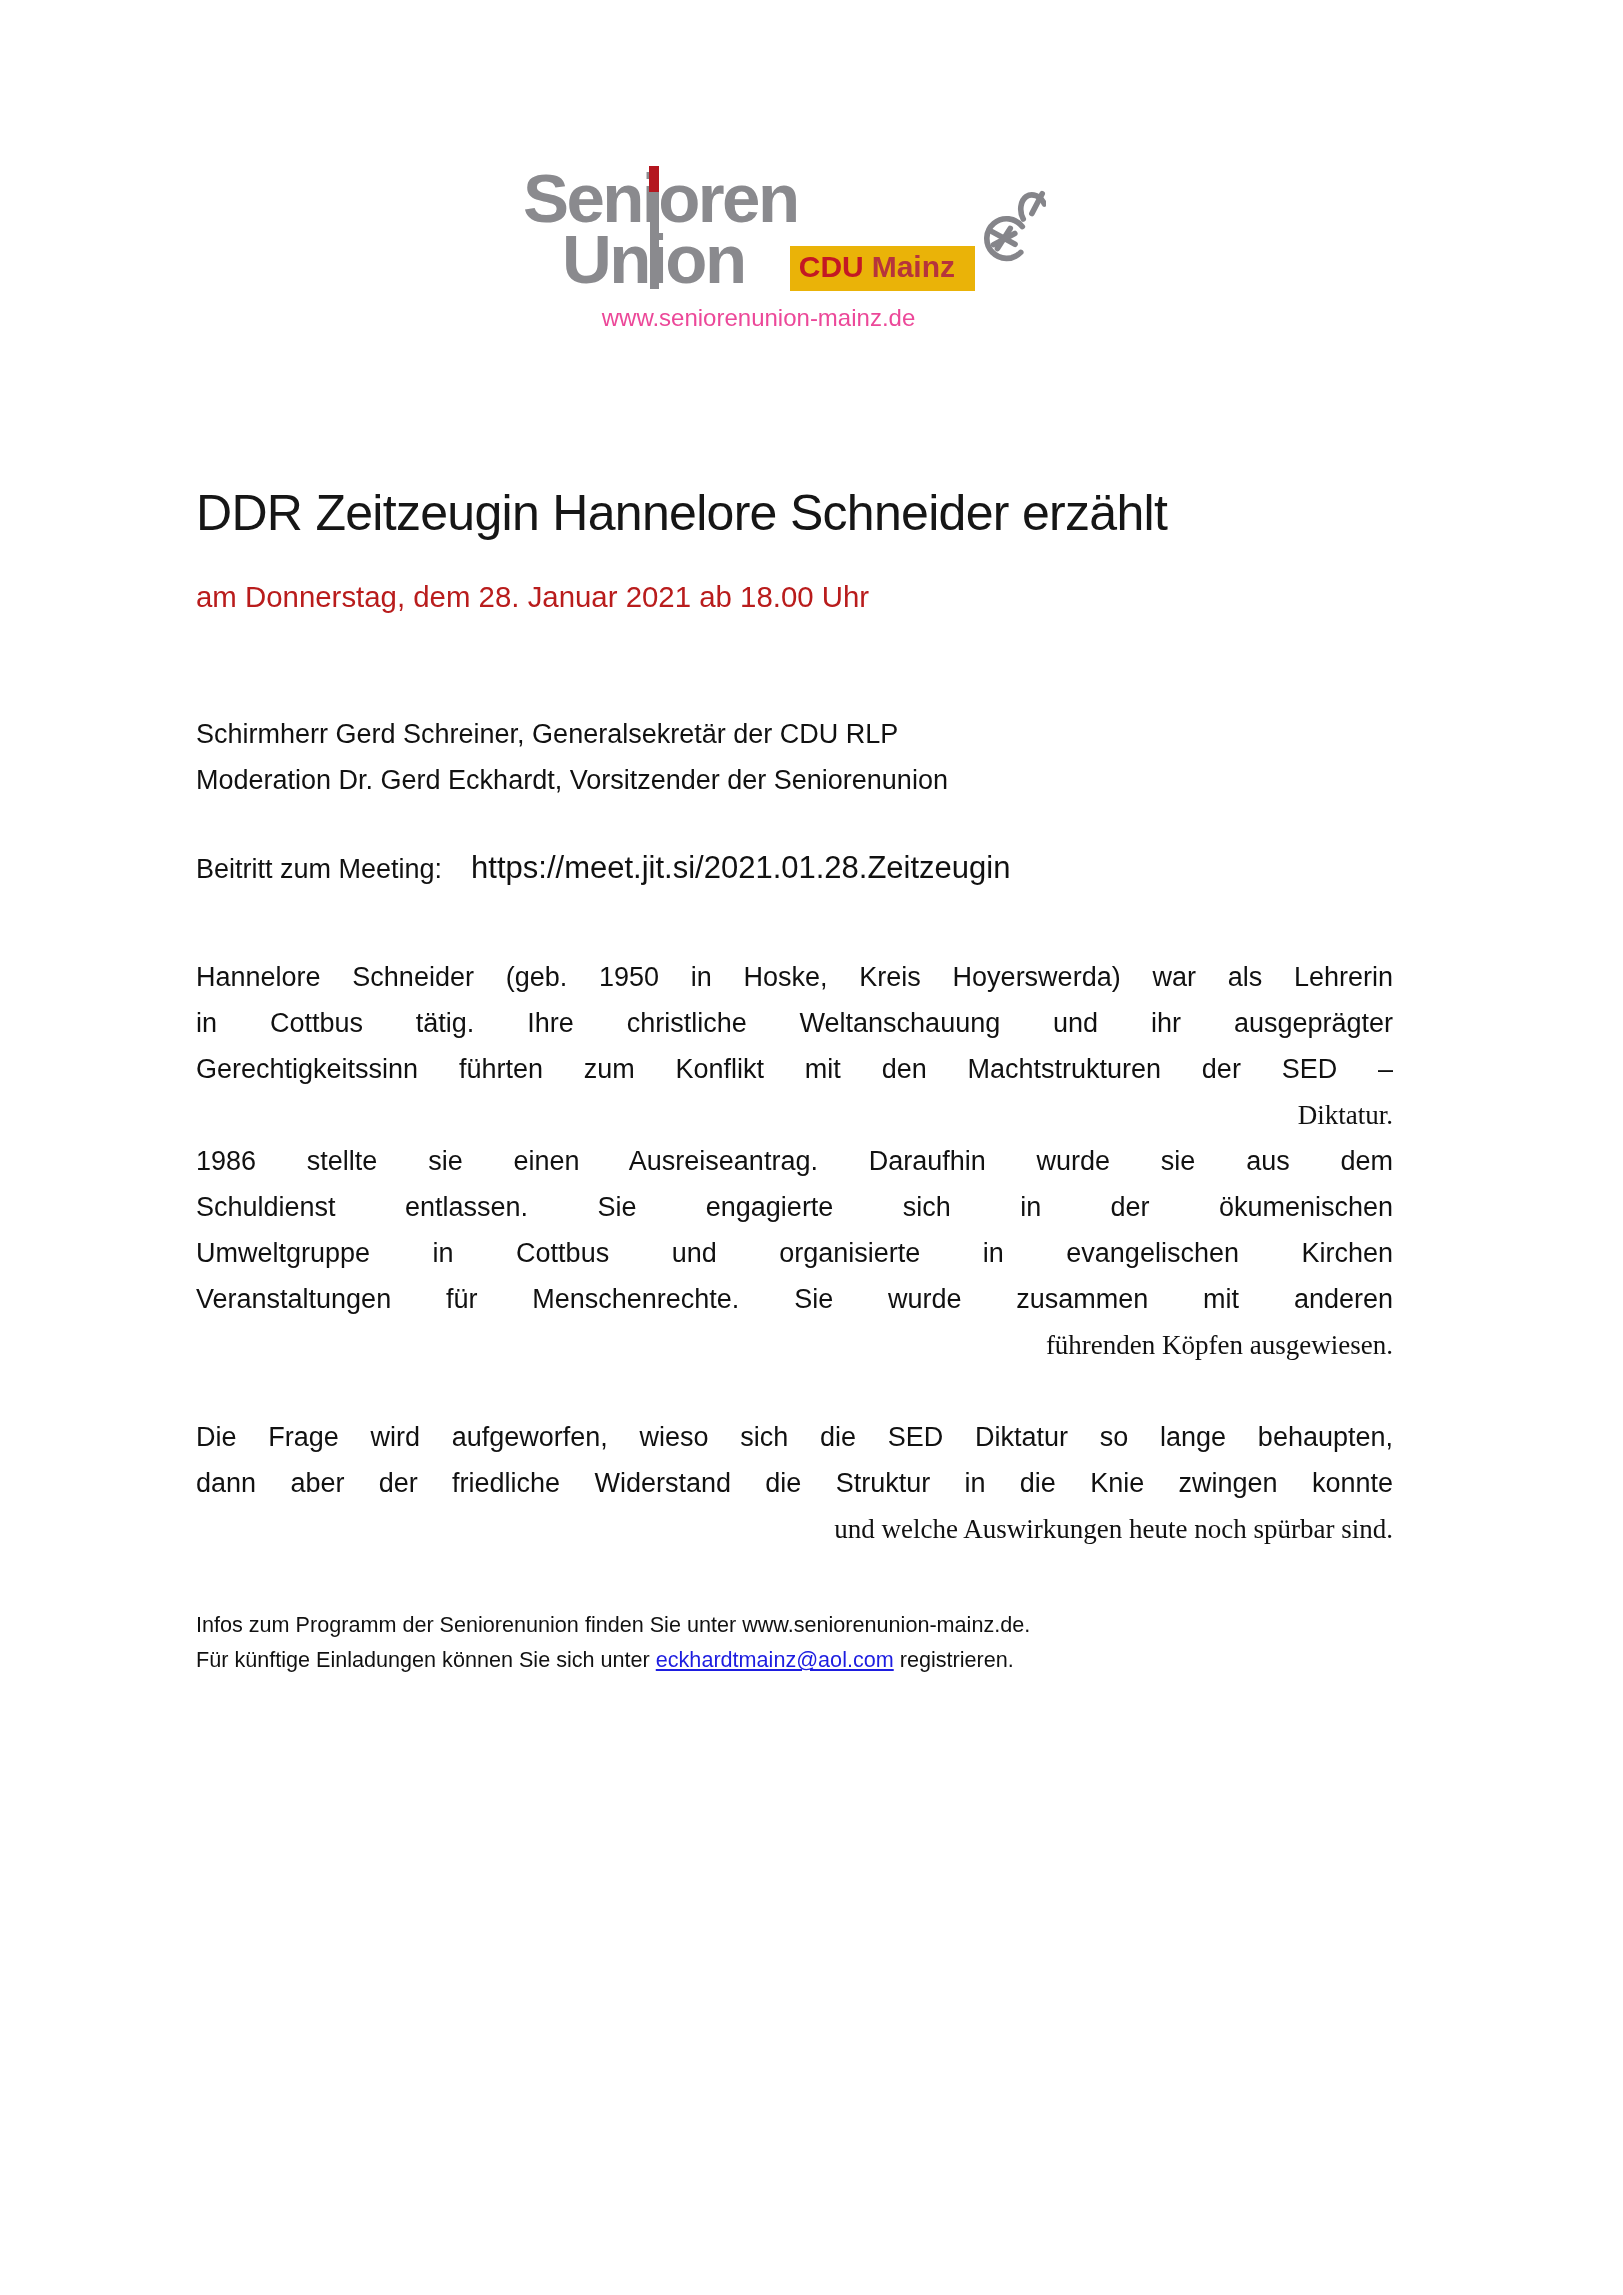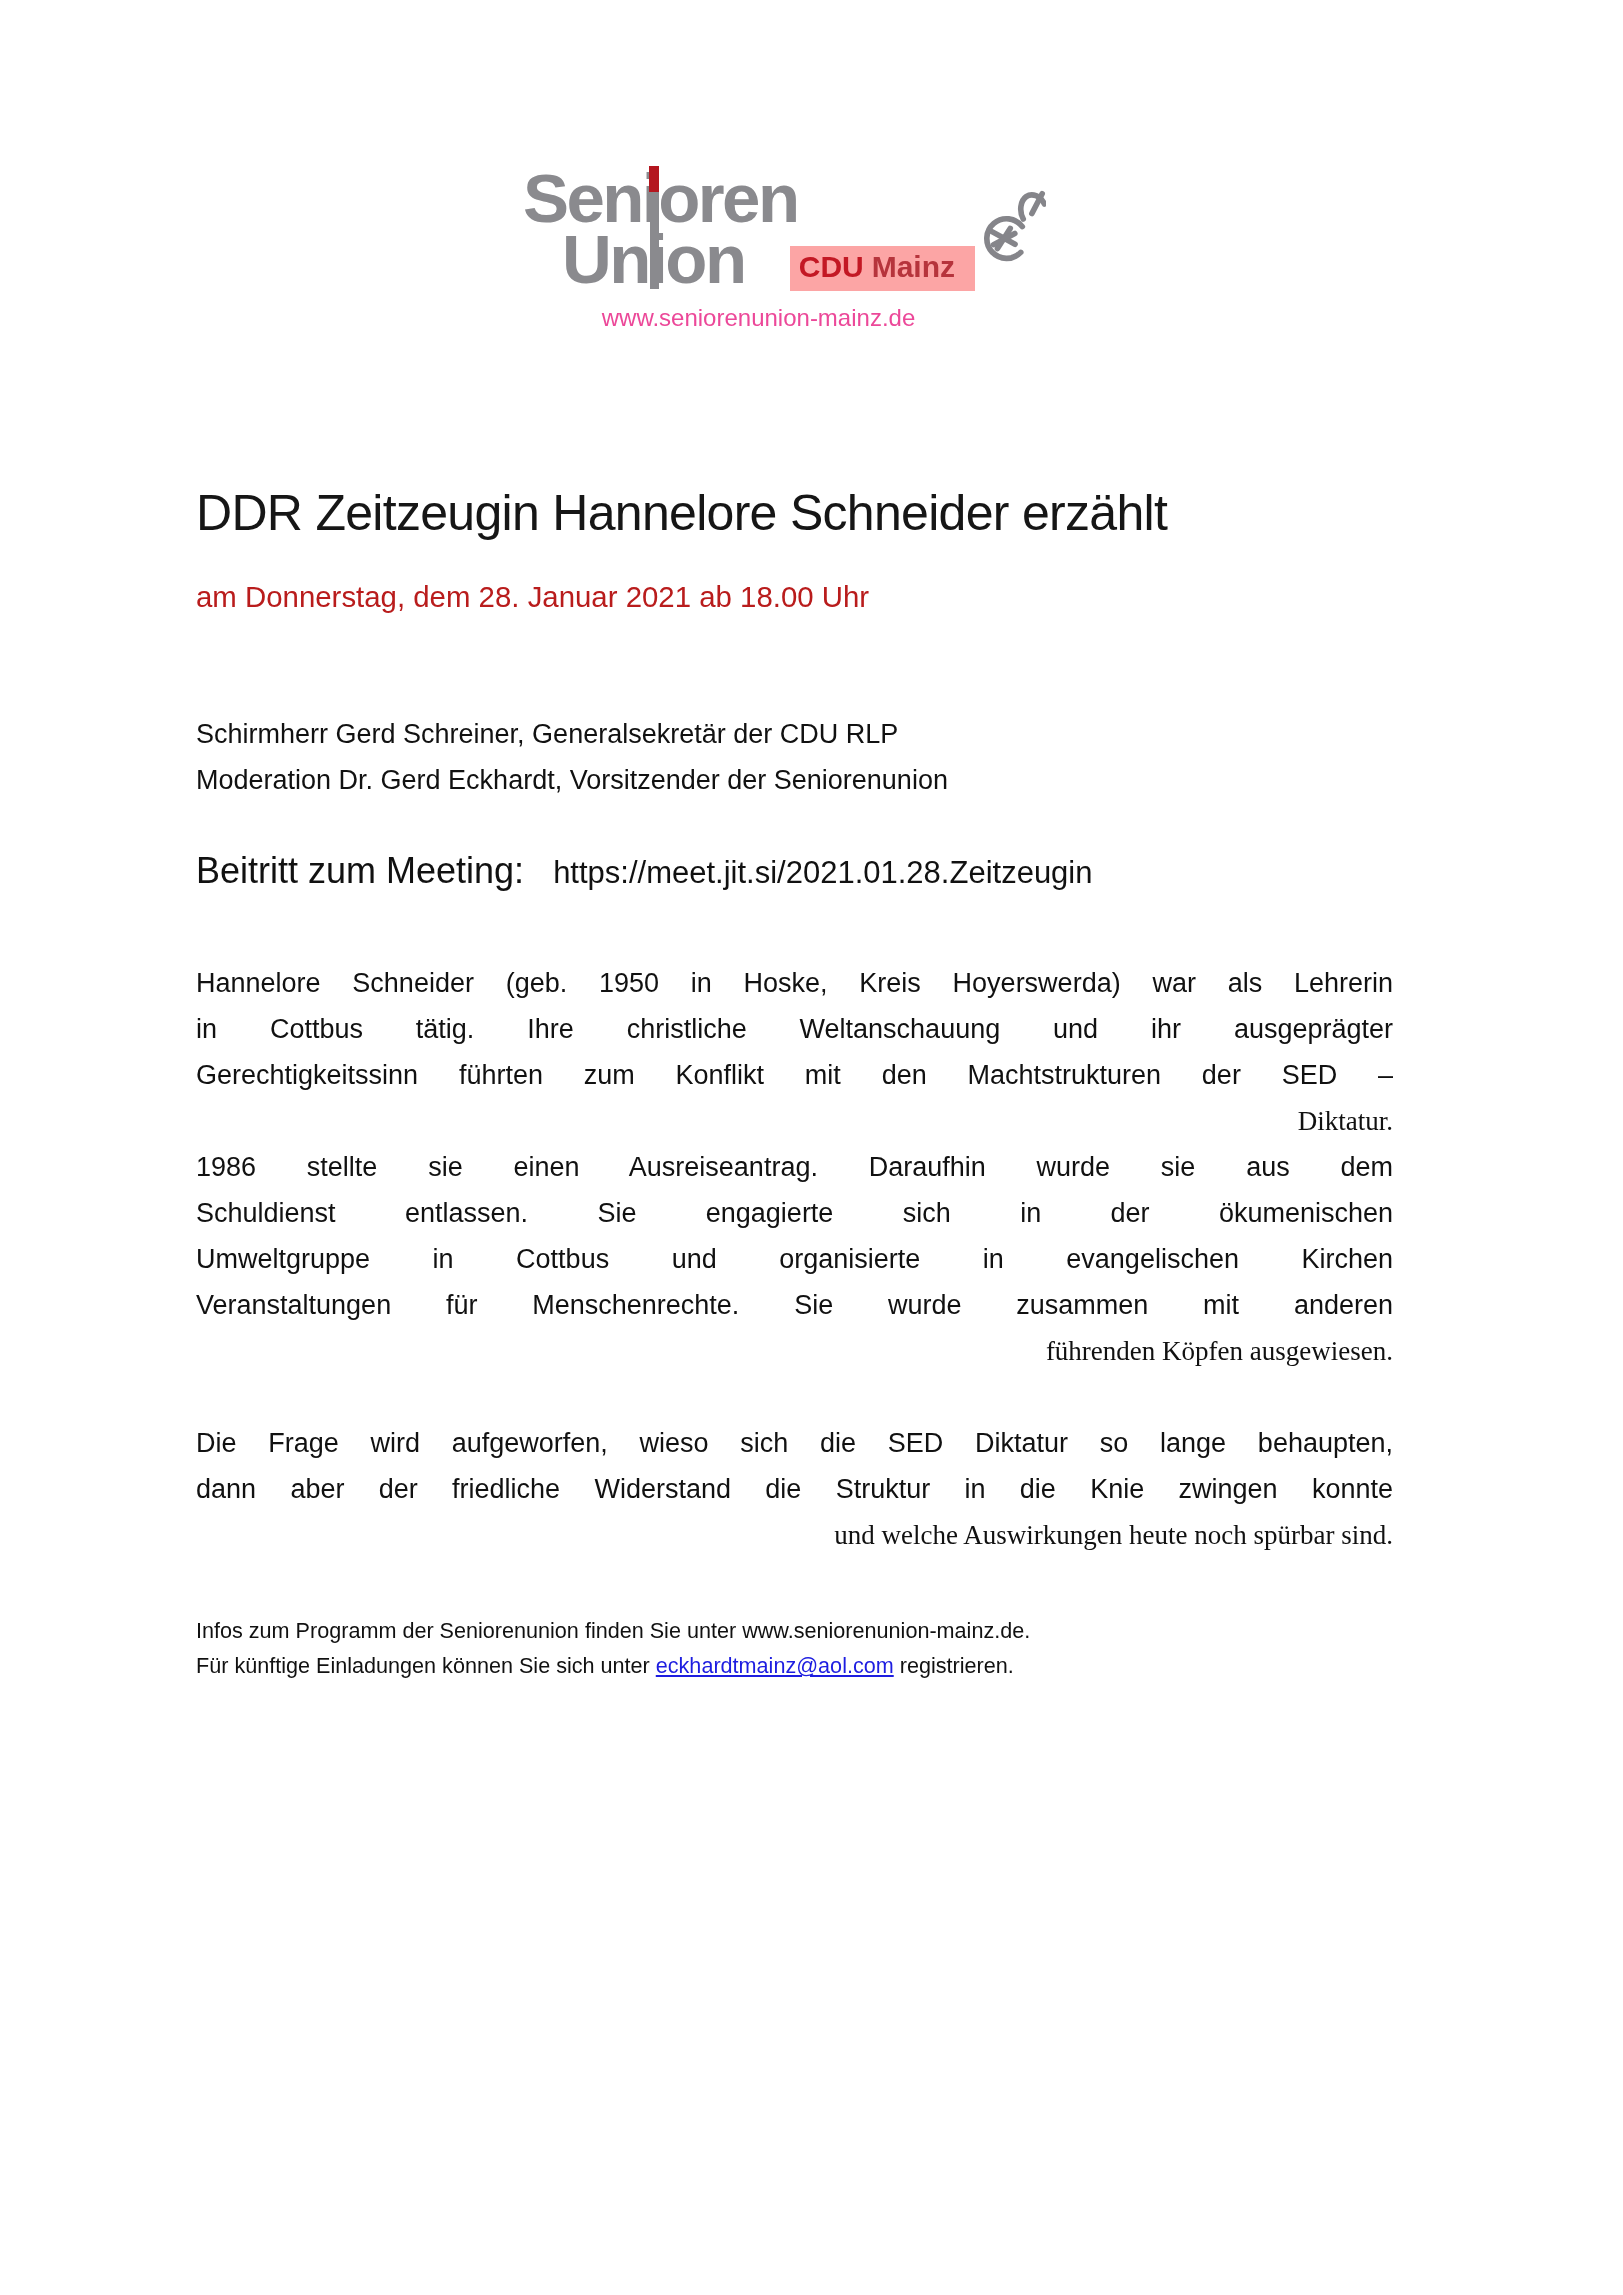--- a/index.html
+++ b/index.html
@@ -31,21 +31,21 @@
     width:8.5px; height:98px;
     background:#8a8a8e;
   }
   .logo-cap {
     position:absolute; left:126px; top:-2.6px;
     width:9.8px; height:26px;
     background:#b4161f;
   }
   .cdu-box {
     align-self:flex-end;
-    background:#fca5a5;
+    background:#eab308;
     padding:3.9px 19.6px 6.5px 9.2px;
     margin-left:-7.9px; margin-bottom:2.6px;
     font-size:30px; font-weight:bold;
     white-space:nowrap;
     letter-spacing:0;
   }
   .cdu-red   { color:#c31824; }
   .mainz-red { color:#b6343c; margin-left:7.9px; }
   .logo-mark { margin-left:7.9px; margin-top:-3.9px; }
   .website {
@@ -66,21 +66,21 @@
     white-space:nowrap;
   }
   .subtitle {
     margin-top:38px;
     font-size:29.4px;
     font-weight:normal;
     color:#b91c1c;
   }
   .organizers { margin-top:97px; font-size:27px; line-height:1.72; }
   .meeting { margin-top:47px; white-space:nowrap; }
-  .meeting-label { font-size:36px; }
+  .meeting-label { font-size:27px; }
   .meeting-url   { font-size:31px; margin-left:29px; }
 
   .bodytext { font-size:27px; }
   .bodytext .jline { text-align:justify; text-align-last:justify; line-height:46px; }
   .bodytext .lline { text-align:right; line-height:46px;font-family:Liberation Serif, serif; }
   .para1 { margin-top:68px; }
   .para2 { margin-top:0; }
   .para3 { margin-top:46px; }
 
   .footer { margin-top:56px; font-size:21.6px; line-height:1.62; color:#111111; }

